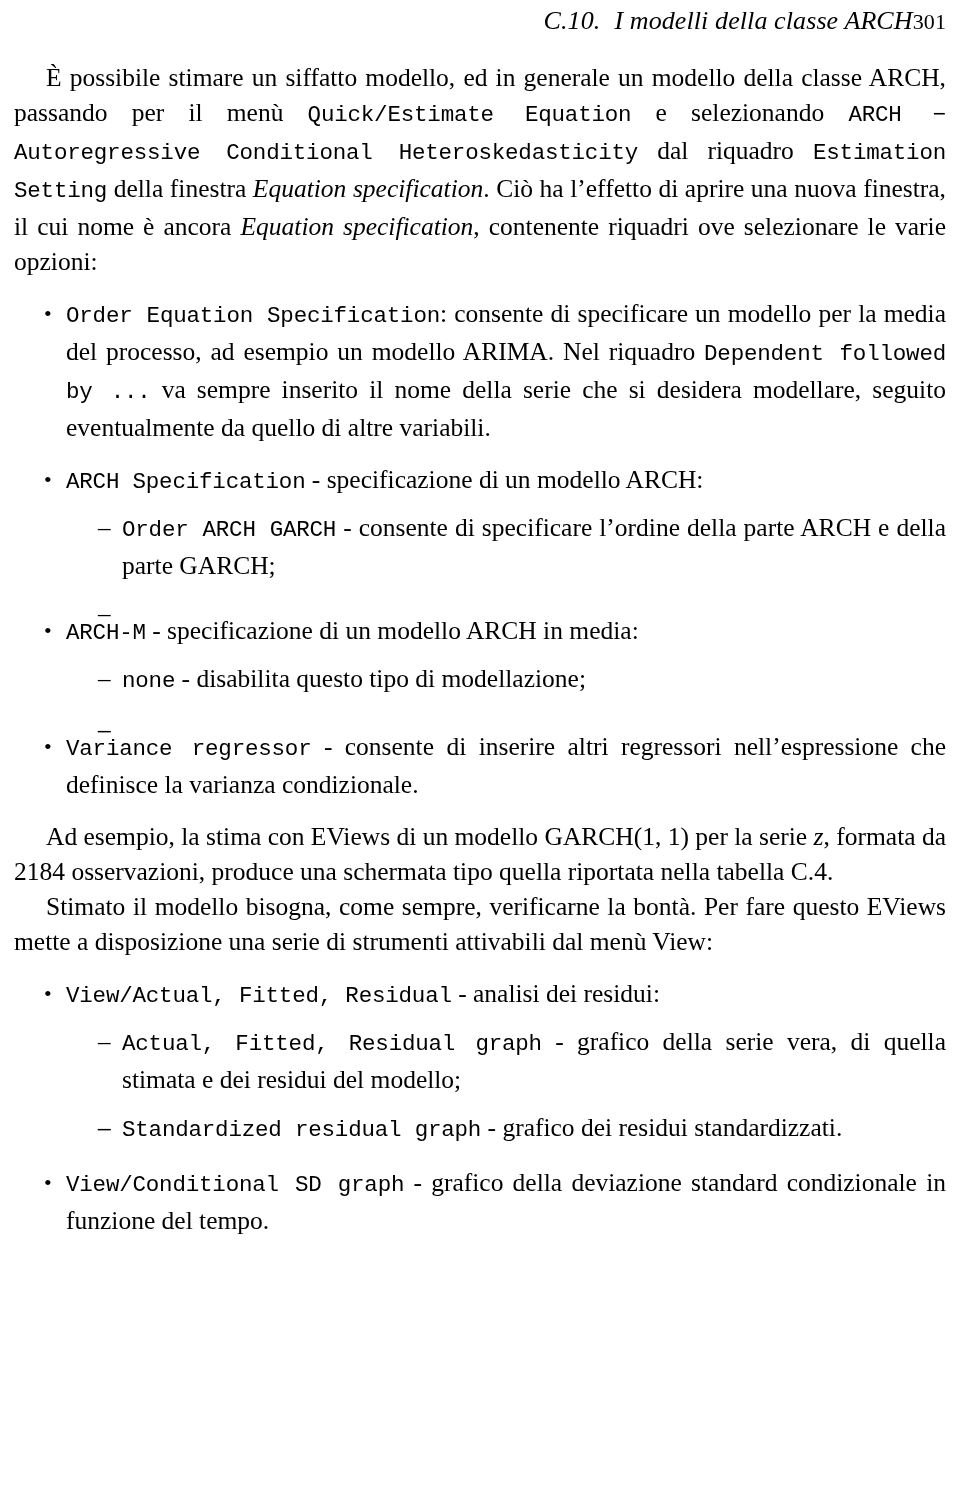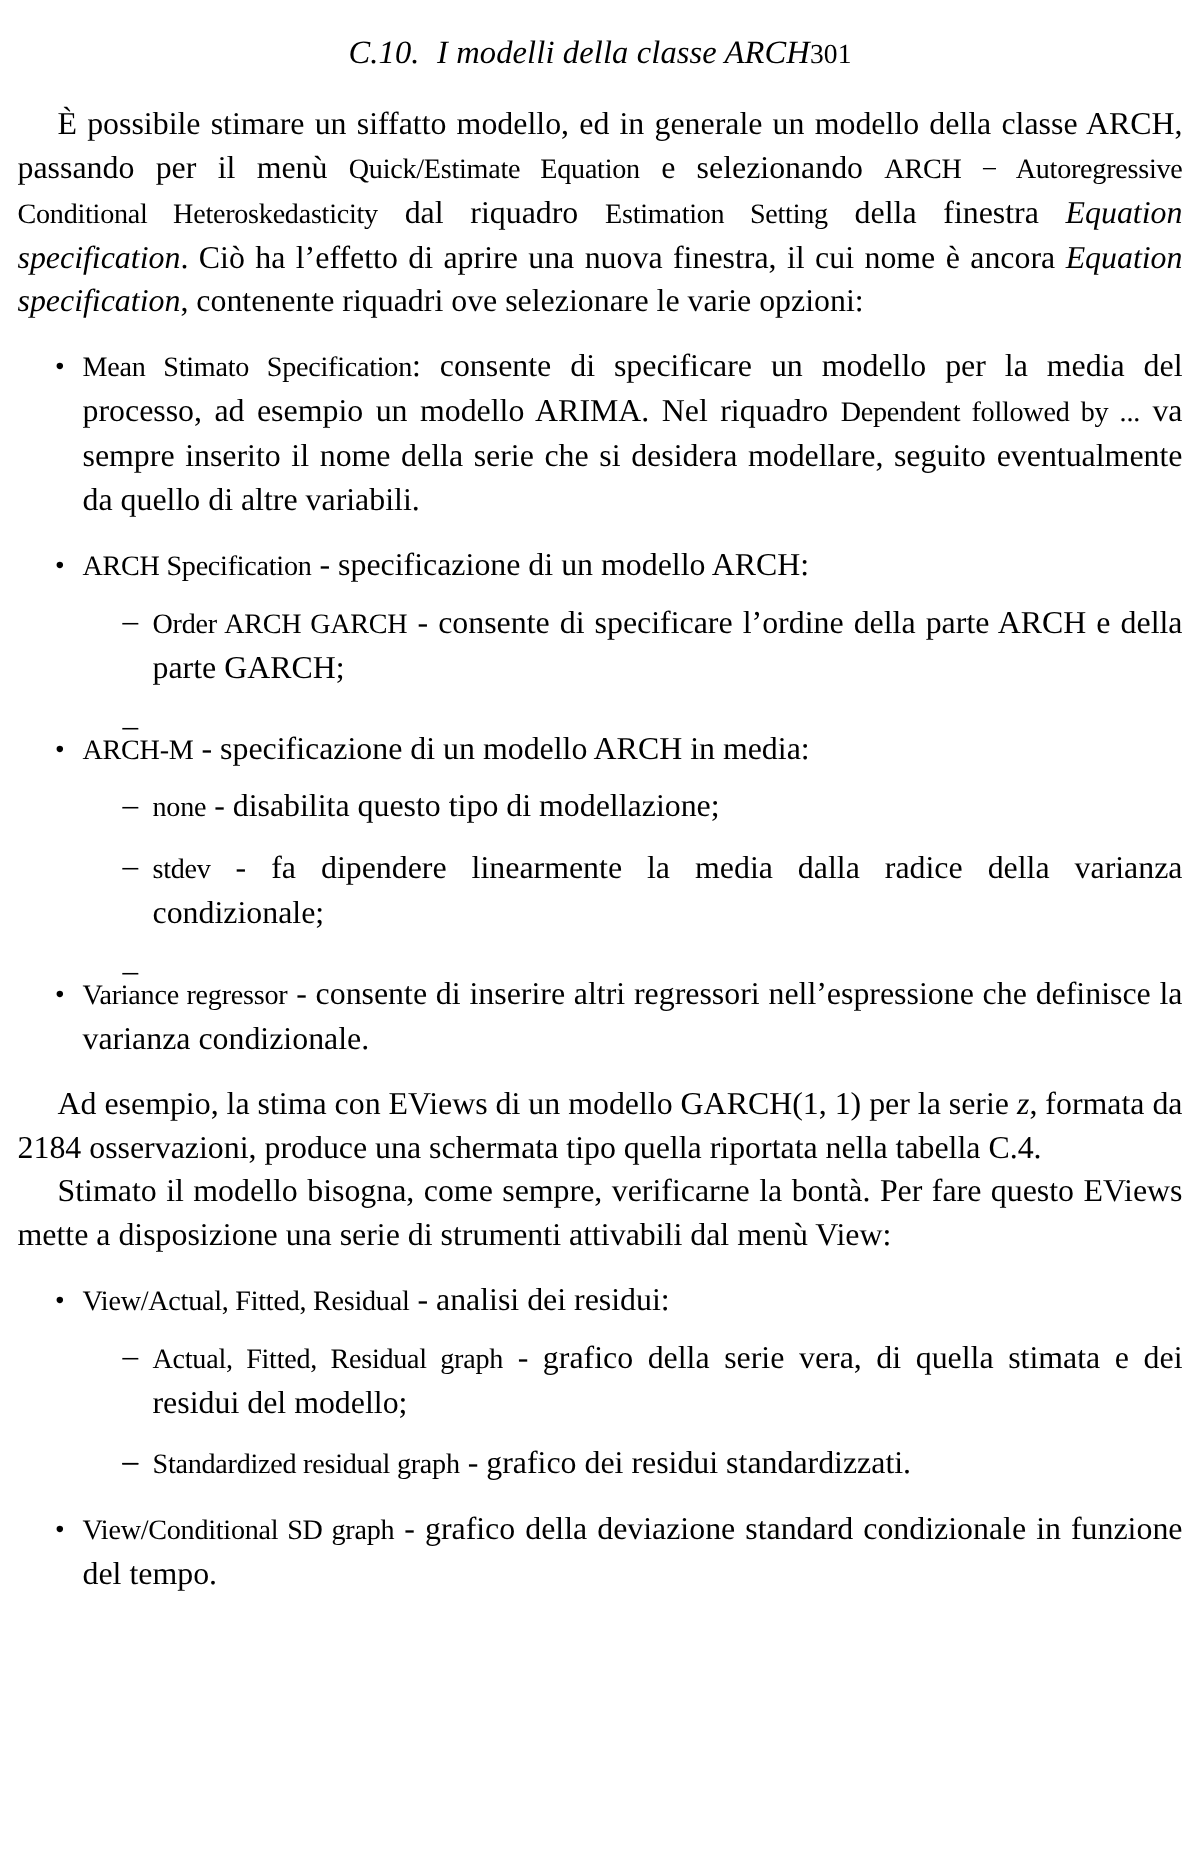--- a/index.html
+++ b/index.html
@@ -19,26 +19,25 @@
     width: 960px;
     height: 1501px;
     box-sizing: border-box;
     padding: 0;
   }
 
   
   .runhead {
     display: flex;
     align-items: baseline;
-    justify-content: center;
+    justify-content: flex-end;
     padding: 6px 14px 0 14px;
     font-style: italic;
     font-size: 26px;
     letter-spacing: 0.1px;
-    margin-top: 21px;
   }
   .runhead-left {
     white-space: pre;
   }
   .runhead .sec-no { margin-right: 14px; }
   .runhead-right {
     font-style: normal;
     font-size: 22px;
   }
 
@@ -57,21 +56,21 @@
   .para {
     margin: 0;
   }
   .para.indent { text-indent: 32px; }
   .gap-lg { height: 24px; }
   .gap-md { height: 17px; }
   .gap-sm { height: 10px; }
 
   
   .tt {
-    font-family: Liberation Serif, serif;
+    font-family: Liberation Mono, monospace;
     font-size: 22.5px;
     letter-spacing: -0.2px;
   }
   .it { font-style: italic; }
   .mathit { font-style: italic; font-family: "Liberation Serif", serif; }
 
   
   ul.lvl1 {
     list-style: none;
     margin: 0;
@@ -122,21 +121,21 @@
 
     <div class="gap-lg"></div>
 
     <p class="para indent"><span>È possibile stimare un siffatto modello, ed in generale un modello della classe ARCH, passando per il menù </span><span class="tt">Quick/Estimate Equation</span><span> e selezionando </span><span class="tt">ARCH − Autoregressive Conditional Heteroskedasticity</span><span> dal riquadro </span><span class="tt">Estimation Setting</span><span> della finestra </span><span class="it">Equation specification</span><span>. Ciò ha l’effetto di aprire una nuova finestra, il cui nome è ancora </span><span class="it">Equation specification</span><span>, contenente riquadri ove selezionare le varie opzioni:</span></p>
 
     <div class="gap-md"></div>
 
     <ul class="lvl1">
       <li>
         <span class="marker">•</span>
-        <span class="li-body li-text"><span class="tt">Mean Stimato Specification</span><span>: consente di specificare un modello per la media del processo, ad esempio un modello ARIMA. Nel riquadro </span><span class="tt">Dependent followed by ...</span><span> va sempre inserito il nome della serie che si desidera modellare, seguito eventualmente da quello di altre variabili.</span></span>
+        <span class="li-body li-text"><span class="tt">Order Equation Specification</span><span>: consente di specificare un modello per la media del processo, ad esempio un modello ARIMA. Nel riquadro </span><span class="tt">Dependent followed by ...</span><span> va sempre inserito il nome della serie che si desidera modellare, seguito eventualmente da quello di altre variabili.</span></span>
       </li>
     </ul>
 
     <div class="gap-md"></div>
 
     <ul class="lvl1">
       <li>
         <span class="marker">•</span>
         <span class="li-body li-text"><span class="tt">ARCH Specification</span><span> - specificazione di un modello ARCH:</span></span>
       </li>
@@ -165,21 +164,20 @@
 
     <div class="gap-sm"></div>
 
     <ul class="lvl2">
       <li>
         <span class="marker">–</span>
         <span class="li-body li-text"><span class="tt">none</span><span> - disabilita questo tipo di modellazione;</span></span>
       </li>
       <li style="margin-top:13px">
         <span class="marker">–</span>
-        <span class="li-body li-text"><span class="tt">stdev</span><span> - fa dipendere linearmente la media dalla radice della varianza condizionale;</span></span>
       </li>
       <li style="margin-top:13px">
         <span class="marker">–</span>
       </li>
     </ul>
 
     <div class="gap-md"></div>
 
     <ul class="lvl1">
       <li>

